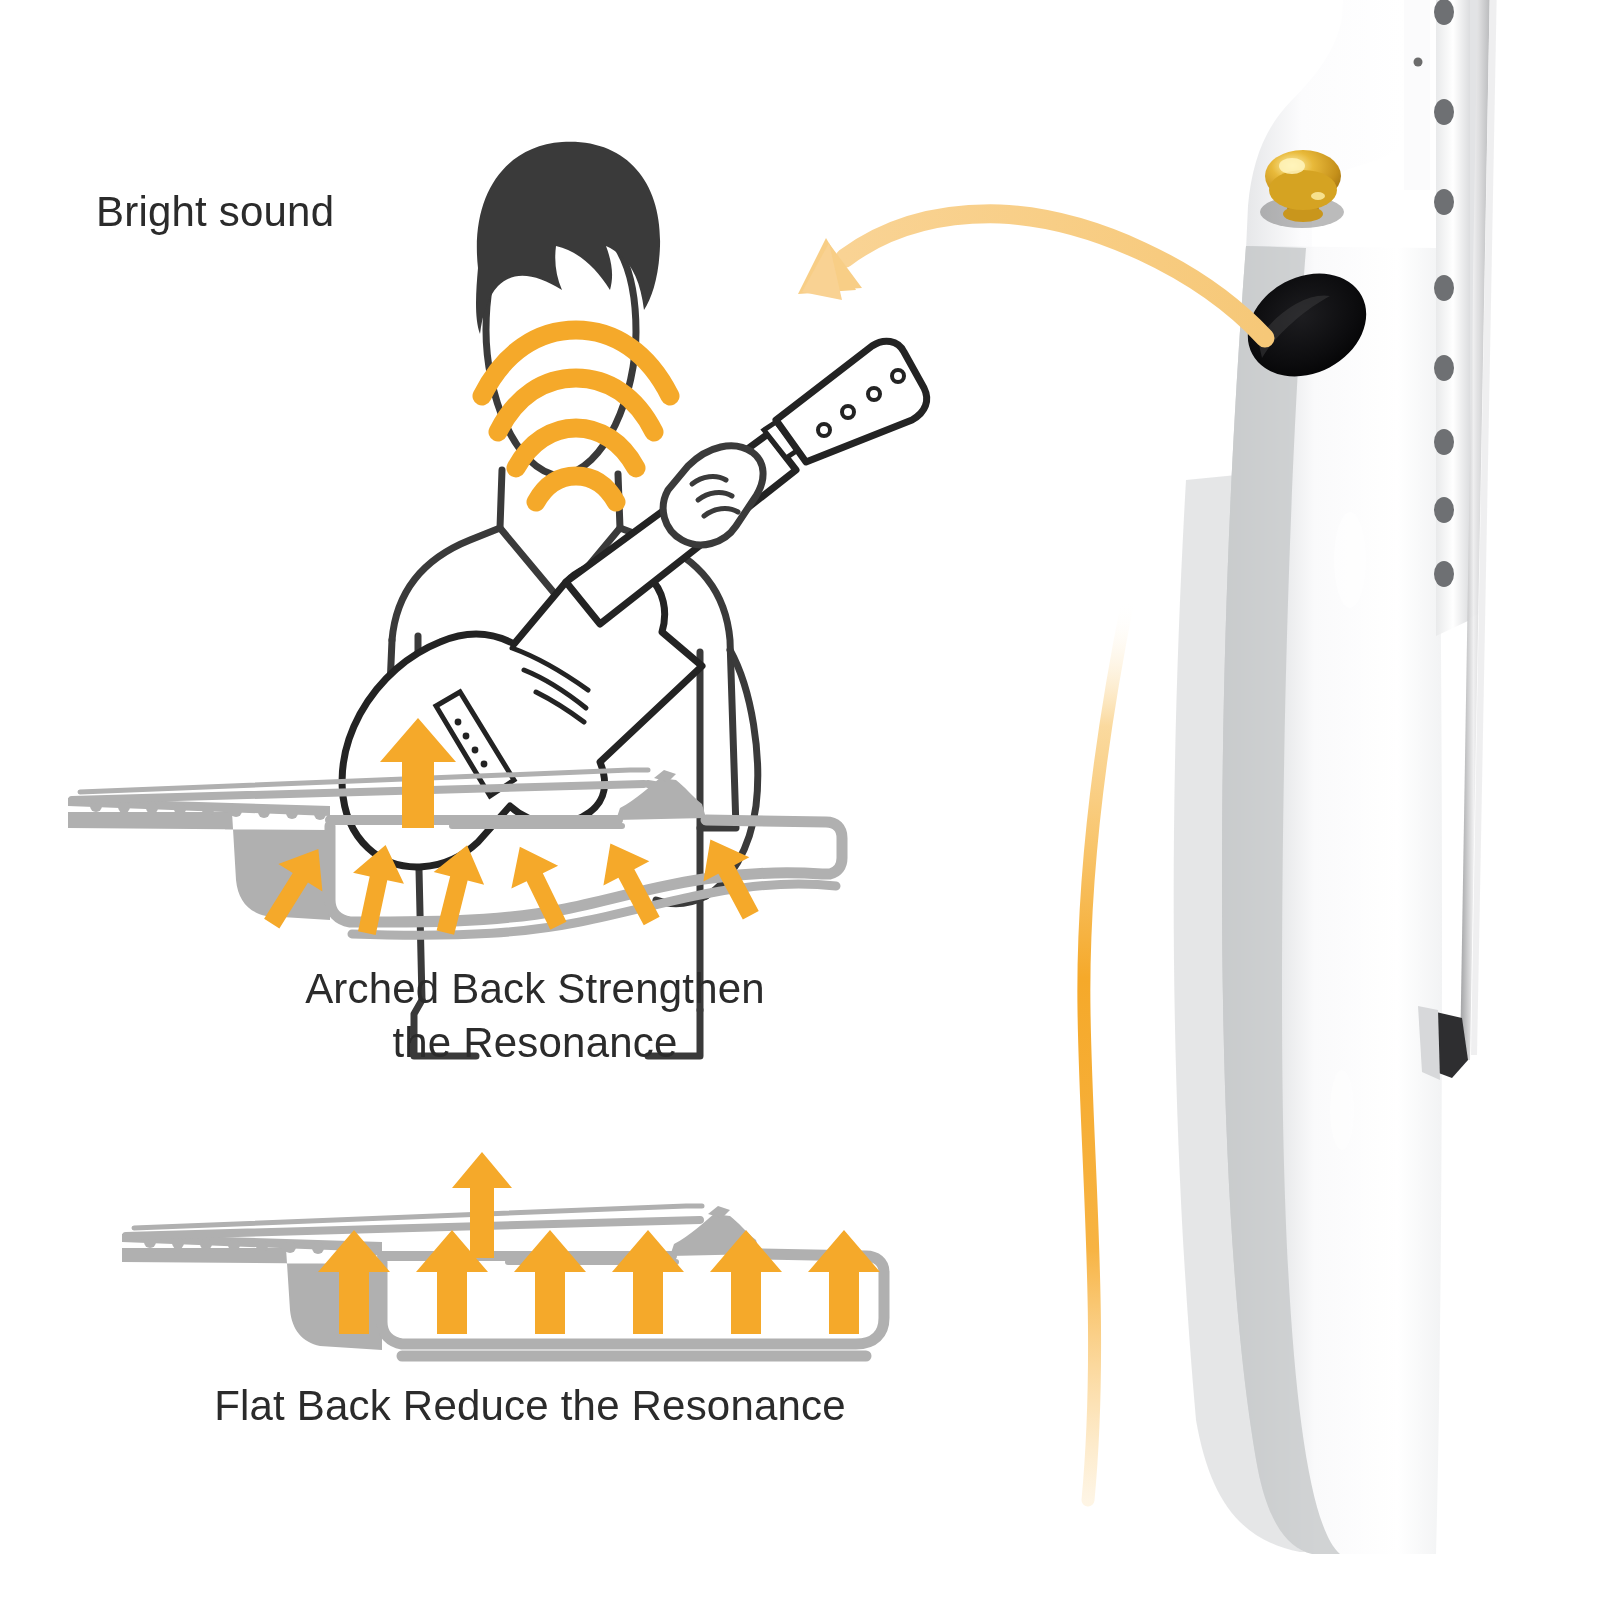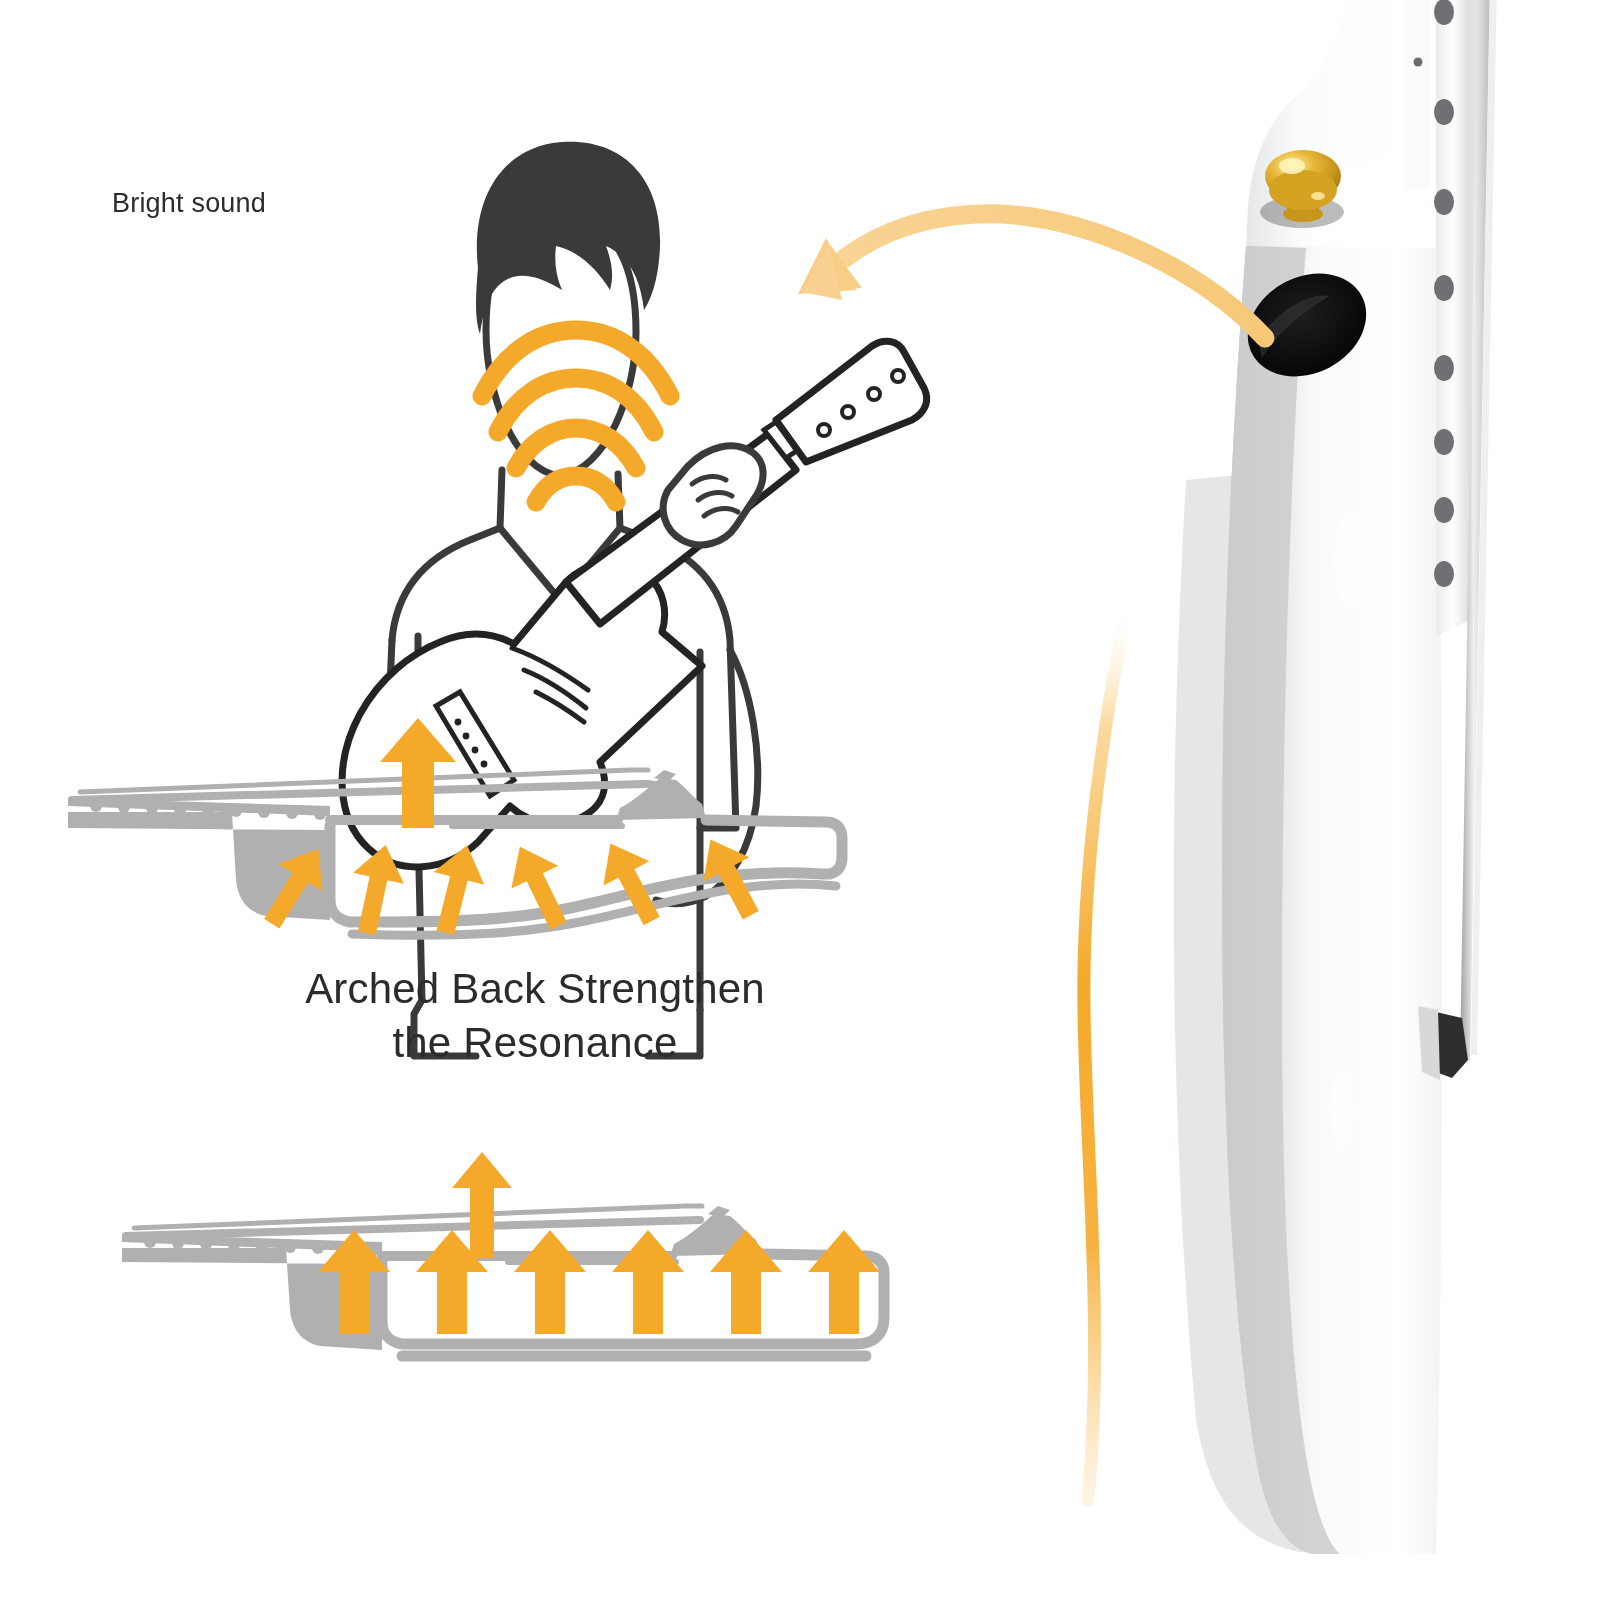--- a/index.html
+++ b/index.html
@@ -15,22 +15,22 @@
   
   .label{
     position:absolute;
     color:#2b2b2b;
     font-family:"Liberation Sans", sans-serif;
     font-weight:400;
     letter-spacing:0.2px;
     white-space:pre;
   }
   #bright-sound-label{
-    left:112px; top:188px;
-    font-size:27px;
+    left:96px; top:188px;
+    font-size:42px;
   }
   #arched-caption{
     left:280px; top:962px;
     font-size:42px; line-height:54px;
     text-align:center; width:510px;
     font-weight:500;
   }
   #flat-caption{
     left:180px; top:1382px;
     font-size:42px;
@@ -443,14 +443,15 @@
     <g fill="#F5A92A">
       <path d="M470 1258 L470 1188 L452 1188 L482 1152 L512 1188 L494 1188 L494 1258 Z"></path>
     </g>
   </svg>
 
   <div class="label" id="bright-sound-label">Bright sound</div>
 
   <div class="label" id="arched-caption"><span>Arched Back Strengthen</span>
 <span>the Resonance</span></div>
 
+  <div class="label" id="flat-caption">Flat Back Reduce the Resonance</div>
 
 </div>
 
 </body></html>

